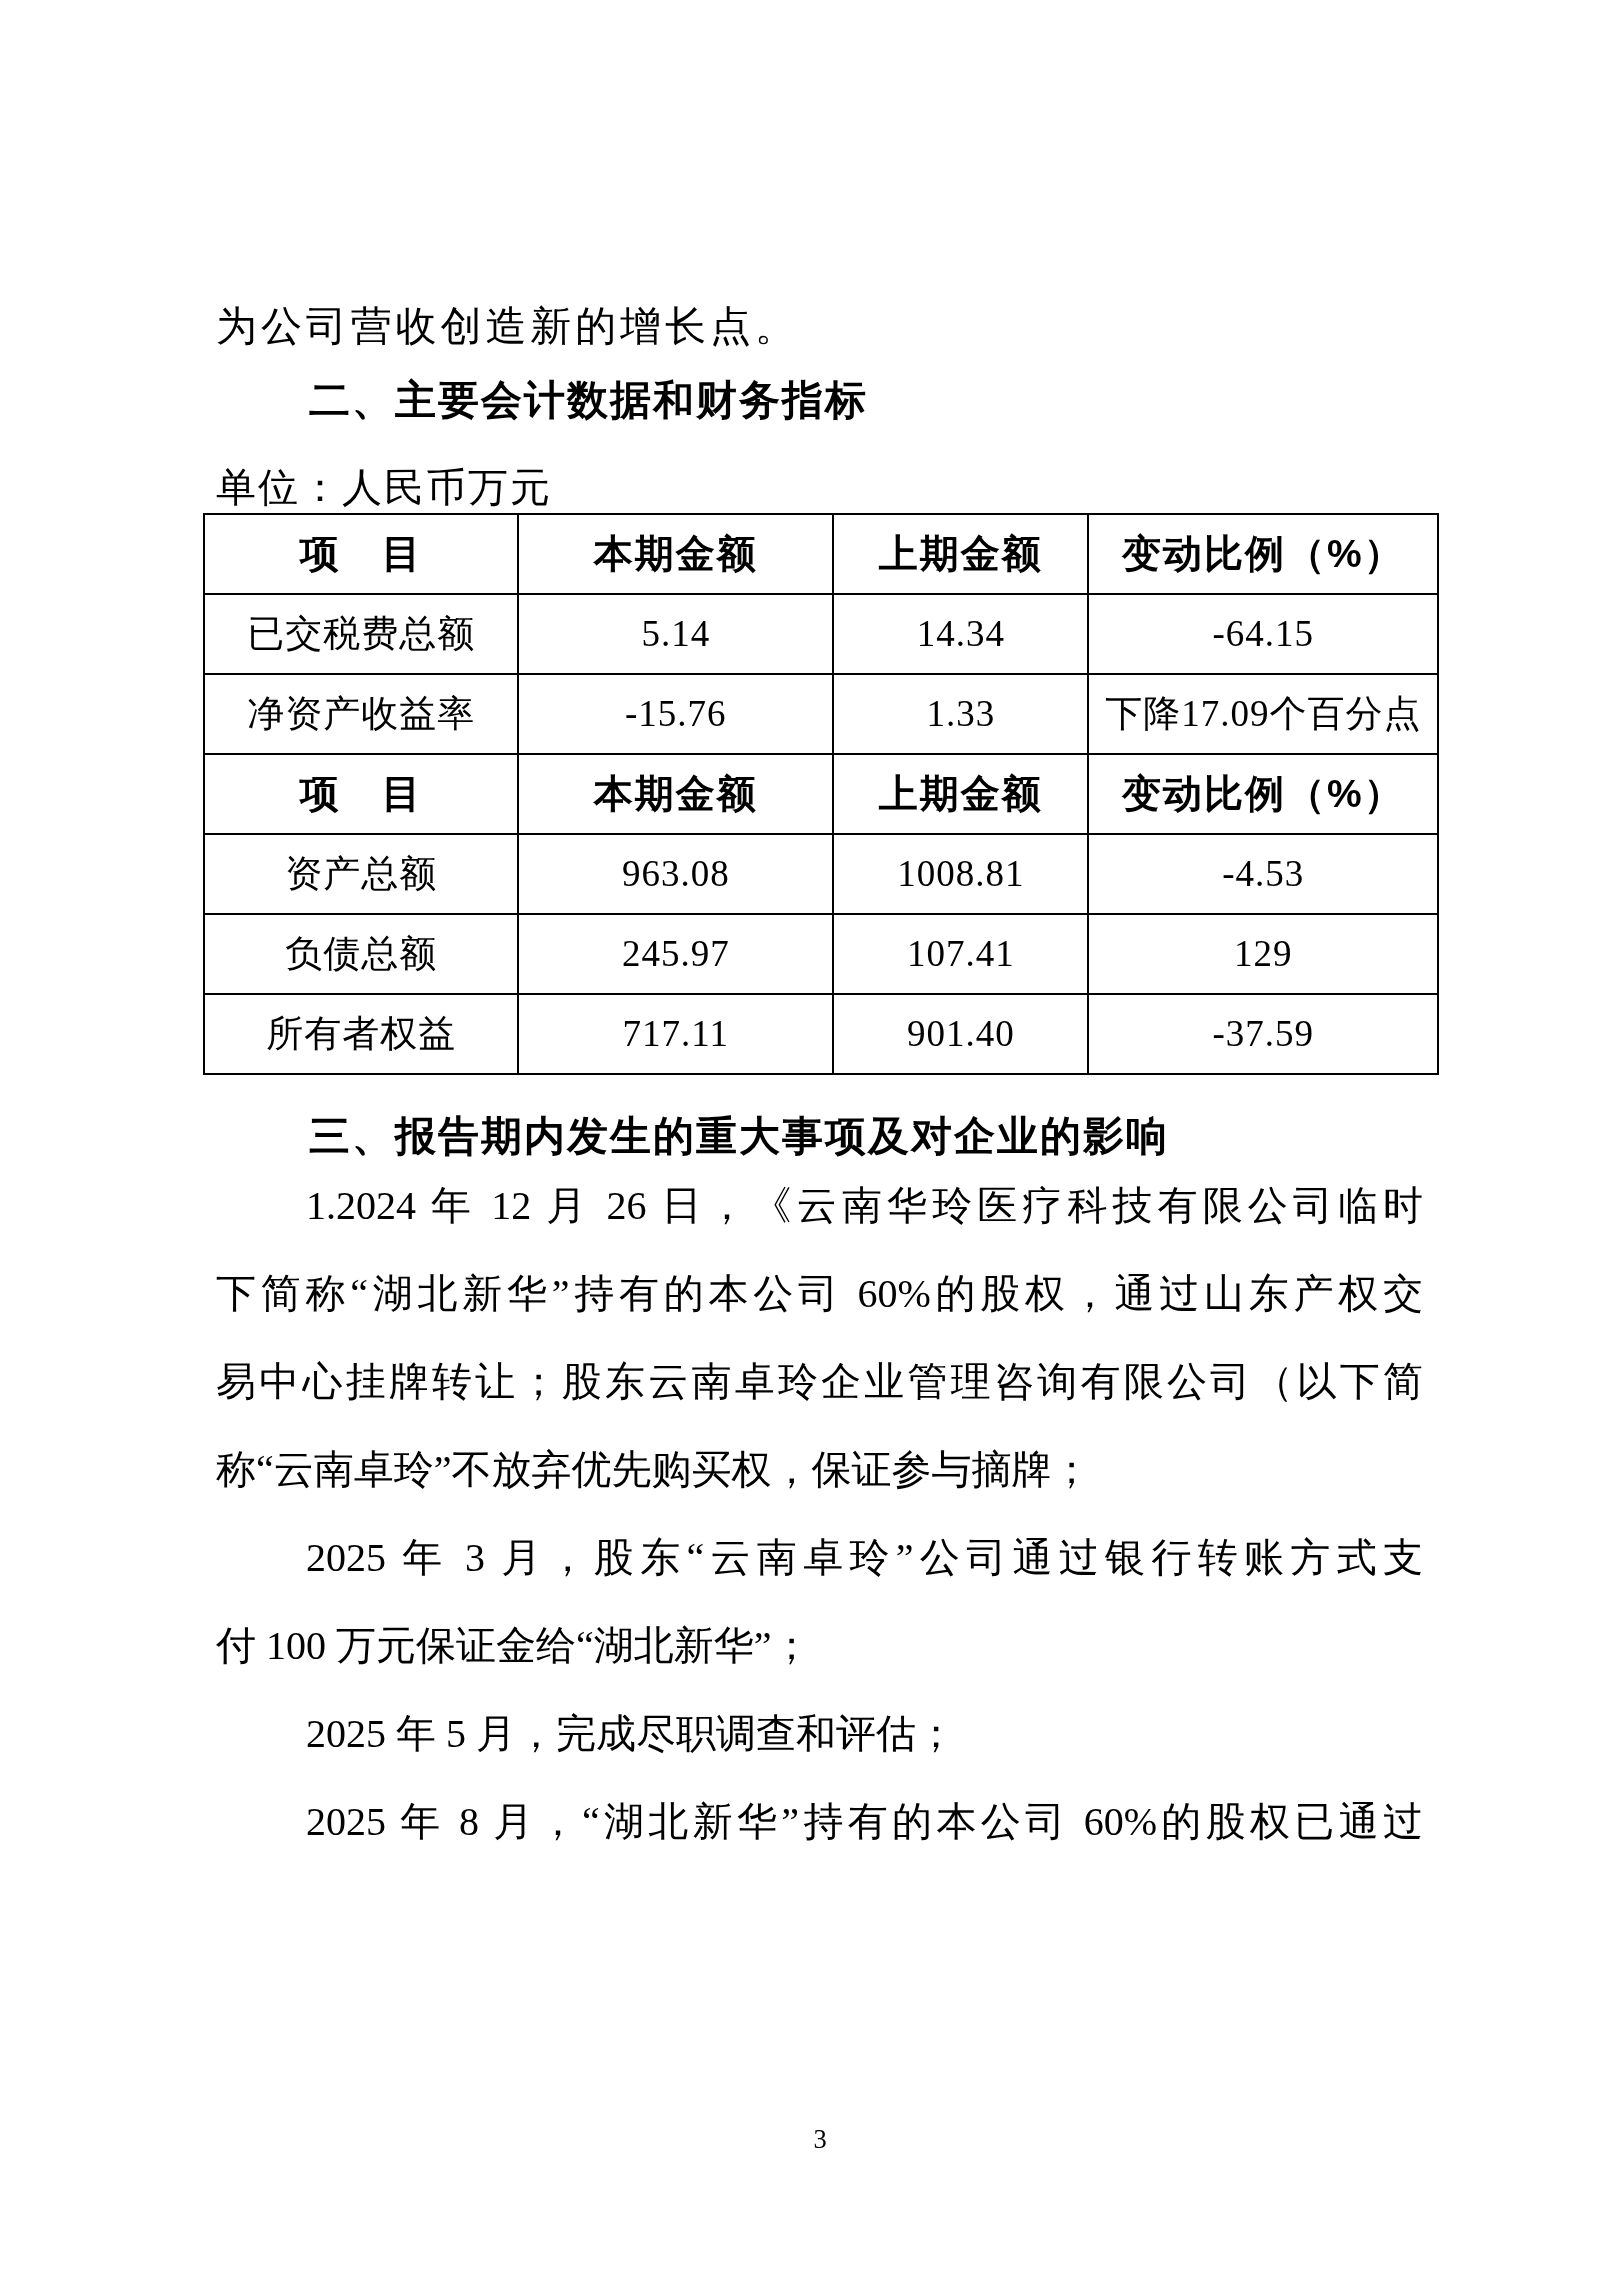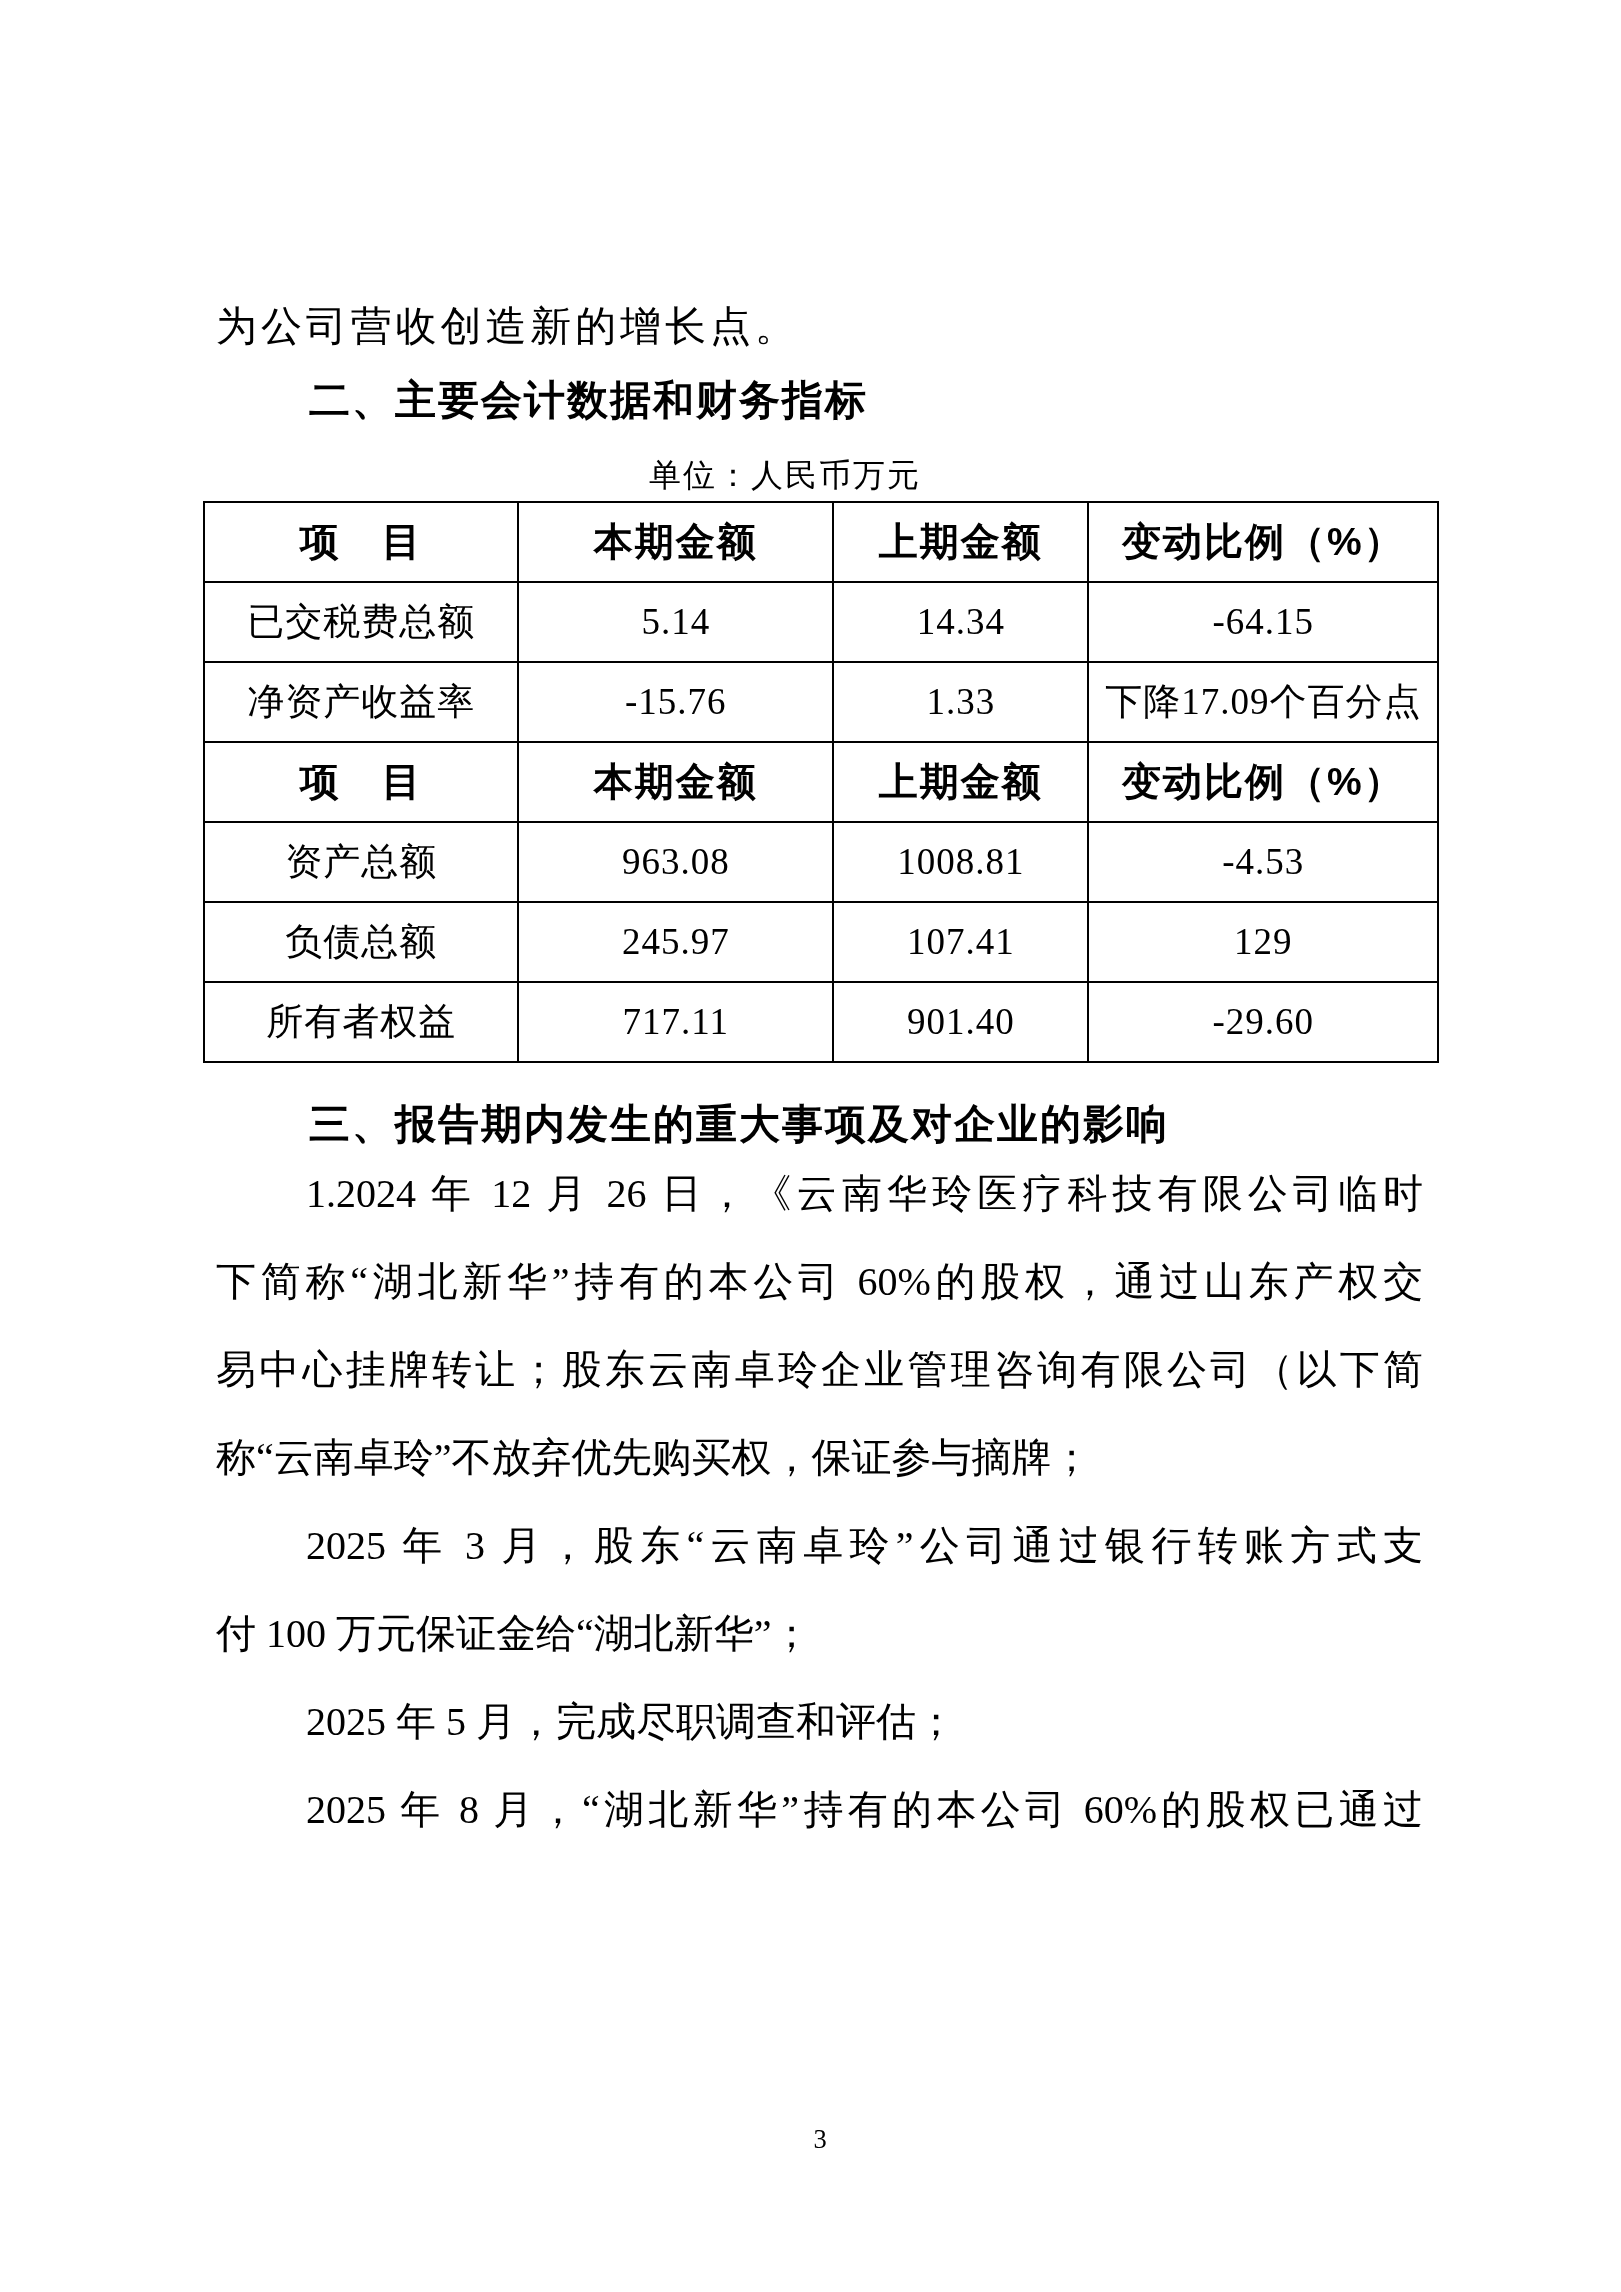--- a/index.html
+++ b/index.html
@@ -24,24 +24,24 @@
     font-family: "Liberation Sans", "DejaVu Sans", sans-serif;
     font-weight: bold;
     font-size: 41px;
     line-height: 51px;
     padding-left: 93px;
     letter-spacing: 2px;
   }
   .heading-accounting { margin-top: 25px; }
   .heading-events { margin-top: 36px; }
   .unit-note {
-    margin-top: 32px;
-    font-size: 32px;
+    margin-top: 44px;
+    font-size: 40px;
     line-height: 35px;
-    text-align: center;
+    text-align: left;
     padding-right: 69px;
     letter-spacing: 2px;
   }
   table.fin-table {
     border-collapse: collapse;
     table-layout: fixed;
     width: 1233px;
     margin-left: -12.7px;
     margin-top: 7.8px;
     border: 2.9px solid #000000;
@@ -139,21 +139,21 @@
       <tr>
         <td>负债总额</td>
         <td>245.97</td>
         <td>107.41</td>
         <td>129</td>
       </tr>
       <tr>
         <td>所有者权益</td>
         <td>717.11</td>
         <td>901.40</td>
-        <td>-29.60</td>
+        <td>-37.59</td>
       </tr>
     </tbody>
   </table>
 
   <div class="section-heading heading-events">三、报告期内发生的重大事项及对企业的影响</div>
 
   <div class="paragraphs">
     <div class="para-line indent fill">1.2024 年 12 月 26 日，《云南华玲医疗科技有限公司临时</div>
     <div class="para-line fill">下简称“湖北新华”持有的本公司 60%的股权，通过山东产权交</div>
     <div class="para-line fill">易中心挂牌转让；股东云南卓玲企业管理咨询有限公司（以下简</div>

